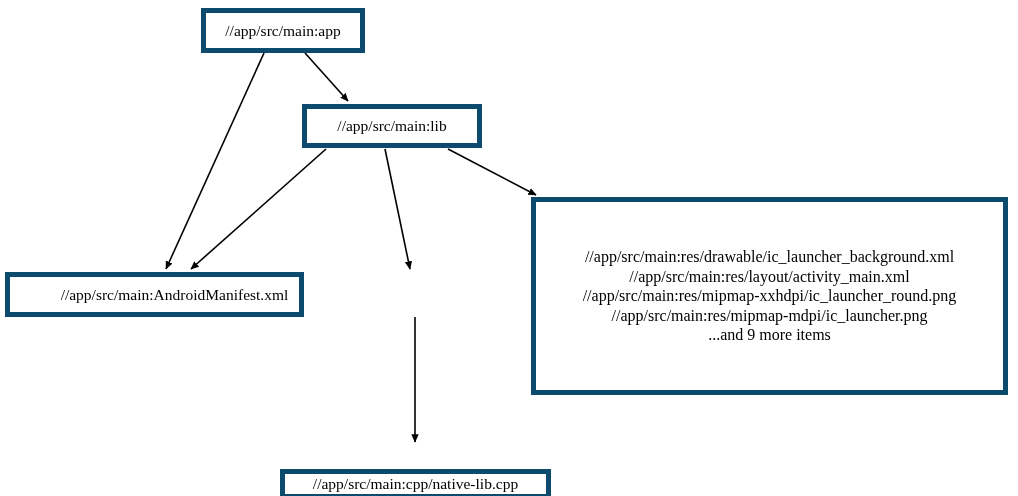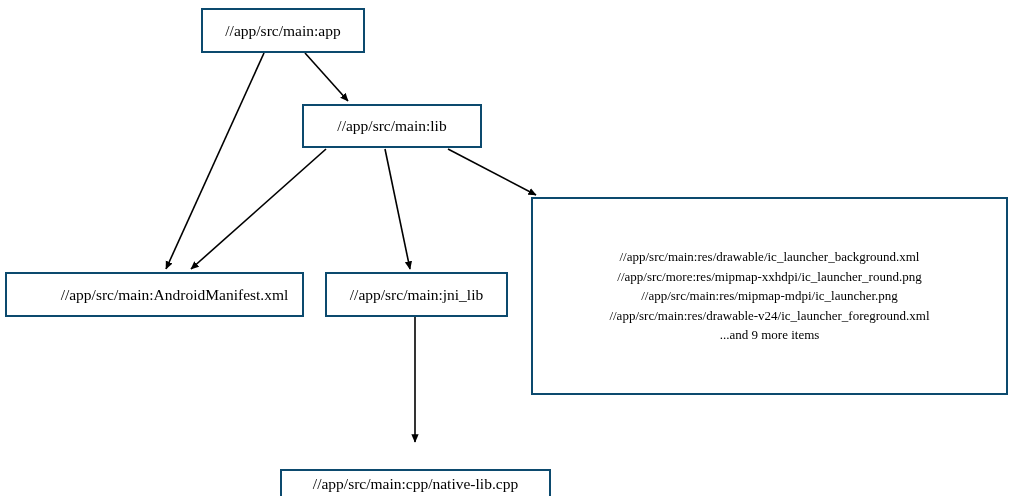--- a/index.html
+++ b/index.html
@@ -22,21 +22,21 @@
     position: absolute;
     left: 0;
     top: 0;
     width: 1018px;
     height: 496px;
     pointer-events: none;
   }
   .node {
     position: absolute;
     box-sizing: border-box;
-    border: 2px solid #0c4a6e;
+    border: 5px solid #0c4a6e;
     background: #ffffff;
     display: flex;
     align-items: center;
     justify-content: center;
     text-align: center;
     font-size: 15.5px;
     line-height: 1.0;
     white-space: nowrap;
     z-index: 2;
   }
@@ -80,21 +80,21 @@
     height: 30px;
   }
   
   #node-resources {
     left: 531px;
     top: 197px;
     width: 477px;
     height: 198px;
     white-space: normal;
     line-height: 19.6px;
-    font-size: 13px;
+    font-size: 16px;
     padding: 0 4px;
   }
   #node-resources .node-label {
     width: 100%;
   }
   .res-line {
     display: block;
   }
 </style>
 </head>
@@ -127,31 +127,28 @@
   </div>
 
   <div class="node" id="node-lib">
     <span class="node-label">//app/src/main:lib</span>
   </div>
 
   <div class="node" id="node-manifest">
     <span class="node-label">//app/src/main:AndroidManifest.xml</span>
   </div>
 
-  <div class="node" id="node-jni">
-    <span class="node-label">//app/src/main:jni_lib</span>
-  </div>
 
   <div class="node" id="node-native">
     <span class="node-label">//app/src/main:cpp/native-lib.cpp</span>
   </div>
 
   <div class="node" id="node-resources">
     <span class="node-label" id="resources-lines">
         <span class="res-line">//app/src/main:res/drawable/ic_launcher_background.xml</span>
-        <span class="res-line">//app/src/more:res/mipmap-xxhdpi/ic_launcher_round.png</span>
+        <span class="res-line">//app/src/main:res/layout/activity_main.xml</span>
+        <span class="res-line">//app/src/main:res/mipmap-xxhdpi/ic_launcher_round.png</span>
         <span class="res-line">//app/src/main:res/mipmap-mdpi/ic_launcher.png</span>
-        <span class="res-line">//app/src/main:res/drawable-v24/ic_launcher_foreground.xml</span>
         <span class="res-line">...and 9 more items</span>
       </span>
   </div>
 
 </div>
 
 </body></html>

